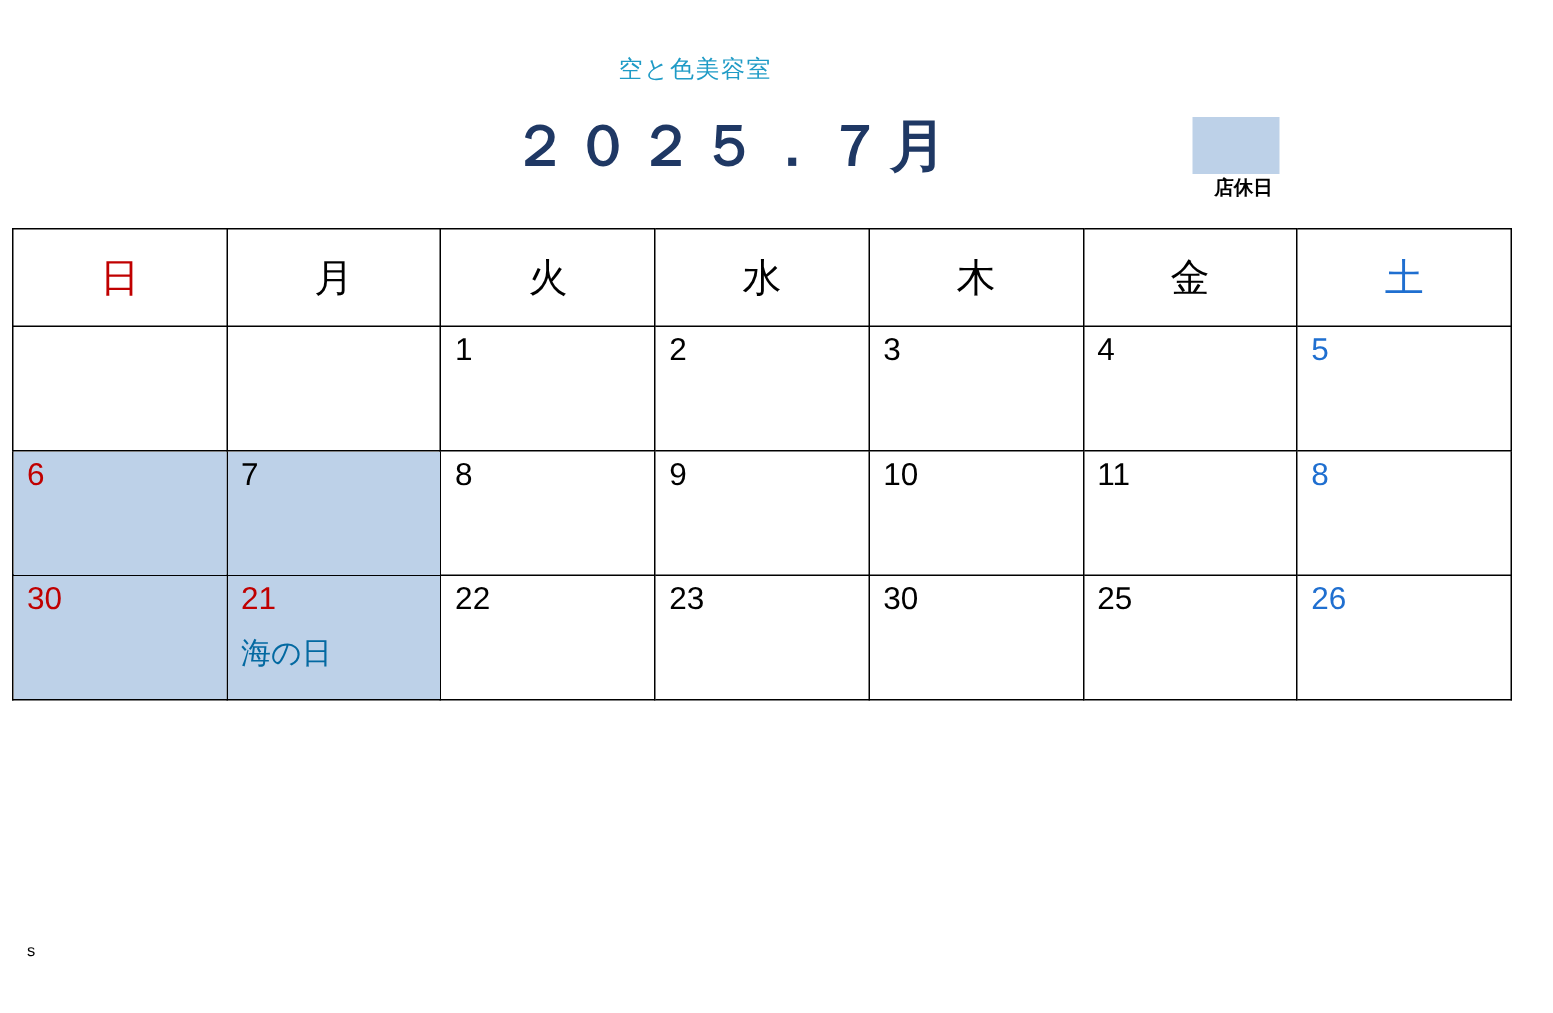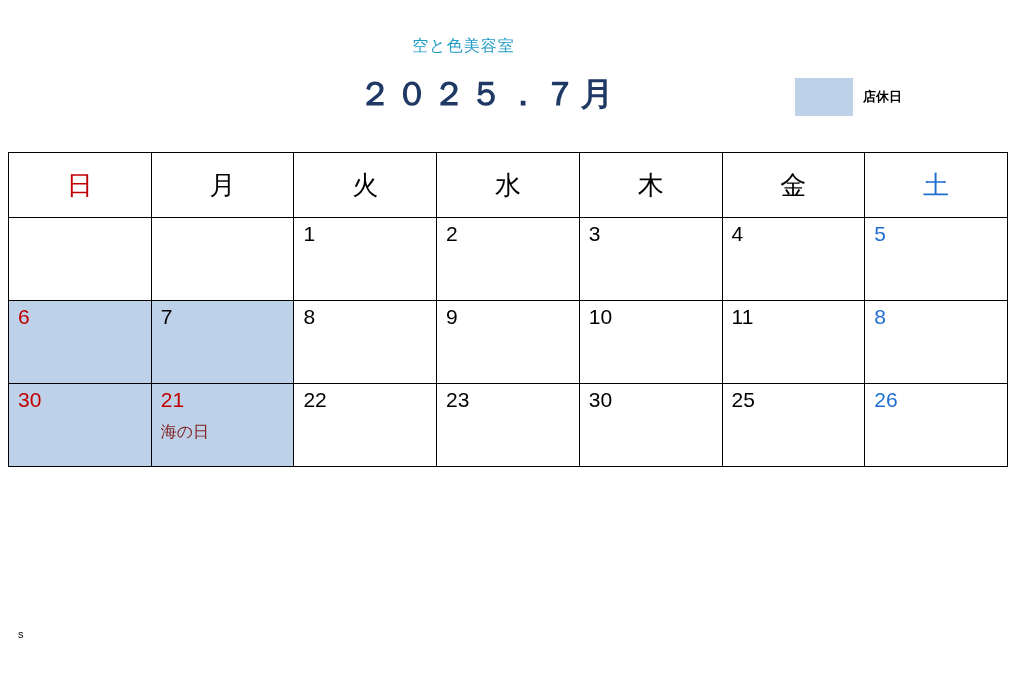--- a/index.html
+++ b/index.html
@@ -23,31 +23,32 @@
     font-size: 16px;
     color: #1f9bc6;
     letter-spacing: 1px;
   }
   .month-title {
     position: absolute;
     top: 72px;
     left: 0;
     width: 976px;
     text-align: center;
-    font-size: 33px;
+    font-size: 38px;
     font-weight: bold;
     color: #1f3864;
     letter-spacing: 4px;
   }
   .legend {
     position: absolute;
     top: 78px;
     left: 795px;
     display: flex;
     align-items: center;
+    flex-direction: column;
   }
   .legend-swatch {
     width: 58px;
     height: 38px;
     background: #bdd1e8;
   }
   .legend-label {
     margin-left: 10px;
     font-size: 13px;
     color: #000000;
@@ -82,22 +83,22 @@
     position: absolute;
     top: 5px;
     left: 9px;
     font-size: 21px;
     line-height: 1;
   }
   .holiday-name {
     position: absolute;
     top: 38px;
     left: 9px;
-    font-size: 16px;
-    color: #7f1d1d;
+    font-size: 20px;
+    color: #0369a1;
   }
   .sun { color: #c00000; }
   .sat { color: #1f6fd0; }
   .wd  { color: #000000; }
   .closed { background: #bdd1e8; }
   .footer-s {
     position: absolute;
     left: 18px;
     top: 628px;
     font-size: 11px;

